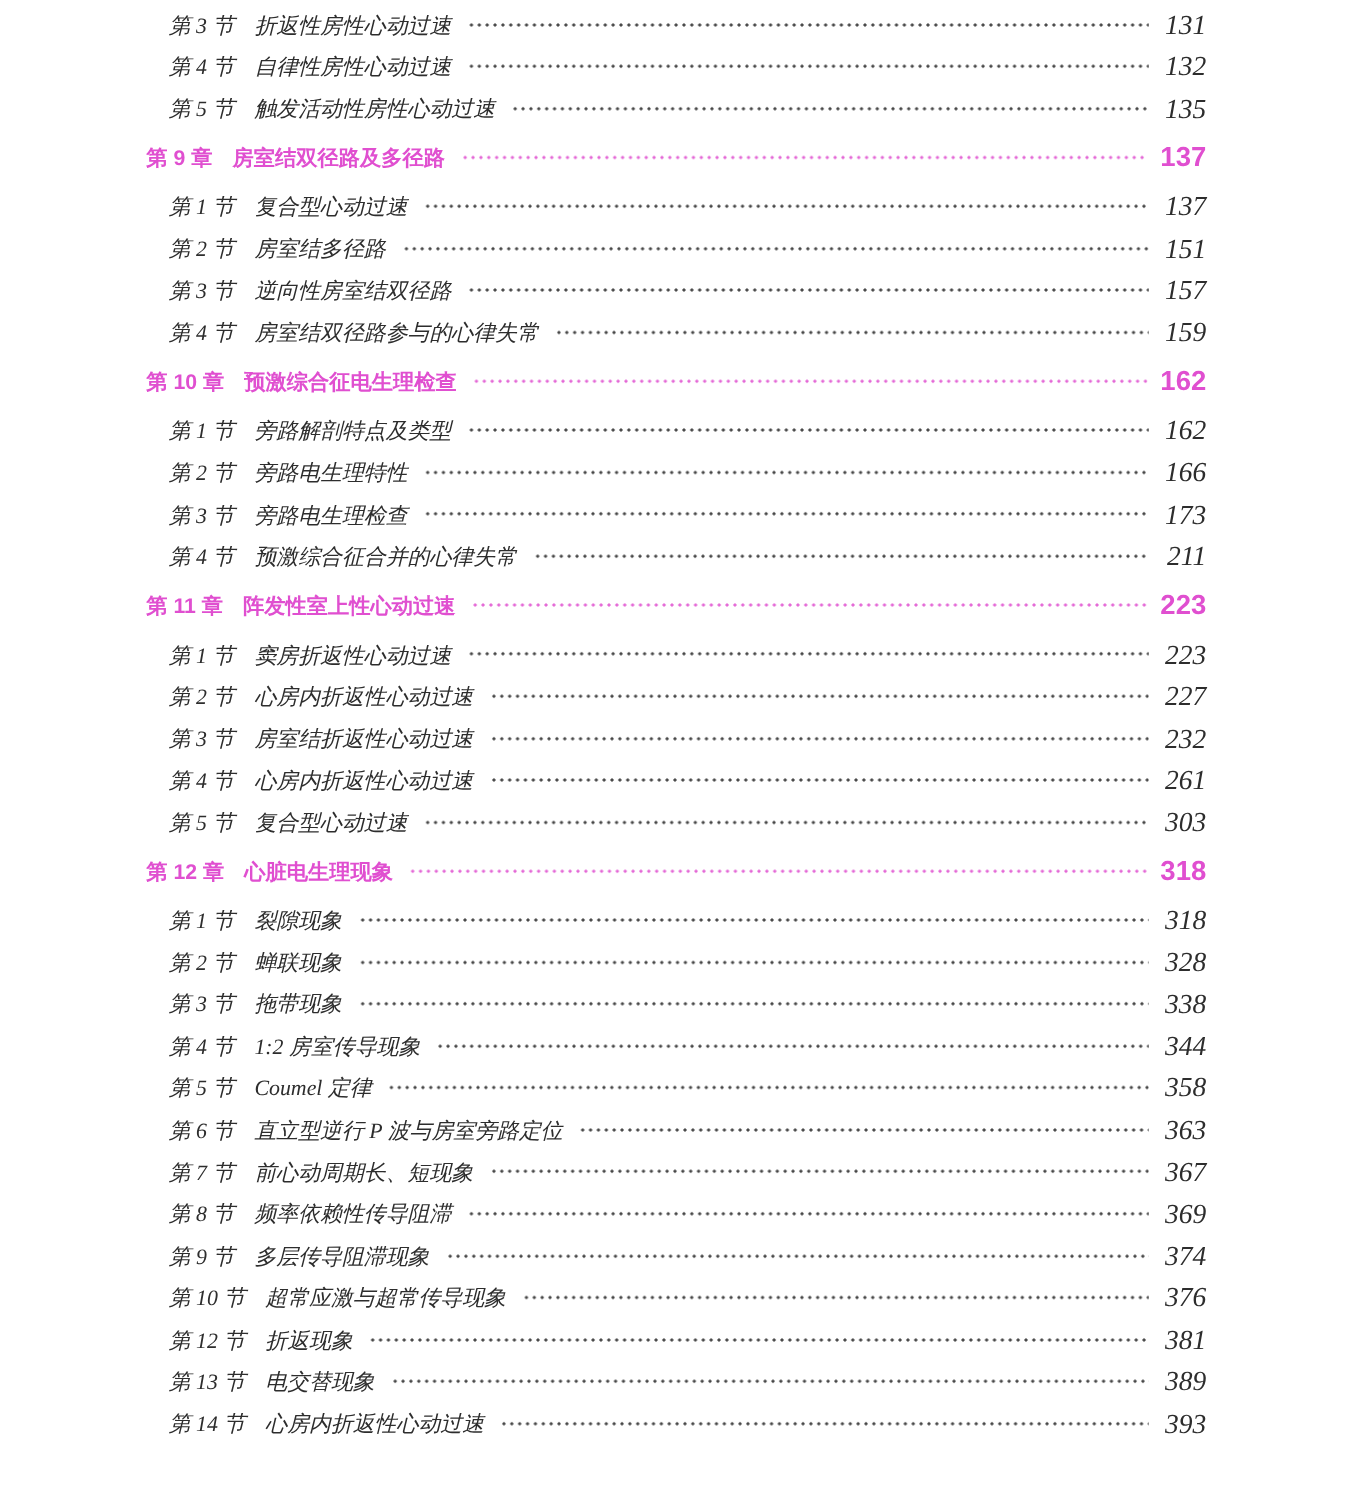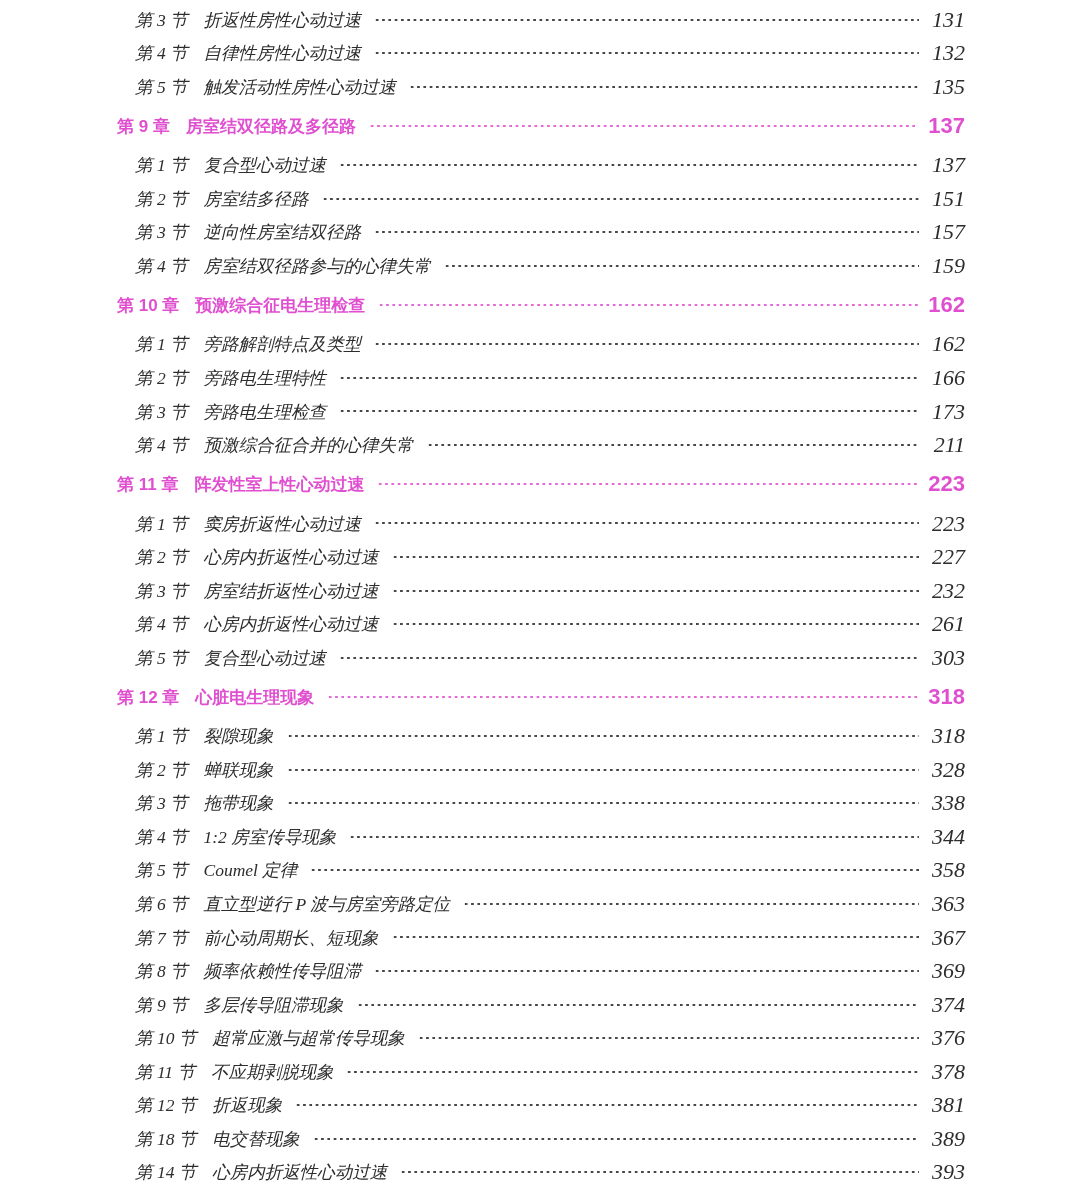--- a/index.html
+++ b/index.html
@@ -245,33 +245,27 @@
     <span class="dots"></span>
     <span class="pageno">374</span>
   </div>
       <div class="row section">
     <span class="label">第 10 节</span>
     <span class="title">超常应激与超常传导现象</span>
     <span class="dots"></span>
     <span class="pageno">376</span>
   </div>
       <div class="row section">
-    <span class="label">第 11 节</span>
-    <span class="title">不应期剥脱现象</span>
-    <span class="dots"></span>
-    <span class="pageno">378</span>
-  </div>
-      <div class="row section">
     <span class="label">第 12 节</span>
     <span class="title">折返现象</span>
     <span class="dots"></span>
     <span class="pageno">381</span>
   </div>
       <div class="row section">
-    <span class="label">第 18 节</span>
+    <span class="label">第 13 节</span>
     <span class="title">电交替现象</span>
     <span class="dots"></span>
     <span class="pageno">389</span>
   </div>
       <div class="row section">
     <span class="label">第 14 节</span>
     <span class="title">心房内折返性心动过速</span>
     <span class="dots"></span>
     <span class="pageno">393</span>
   </div>

